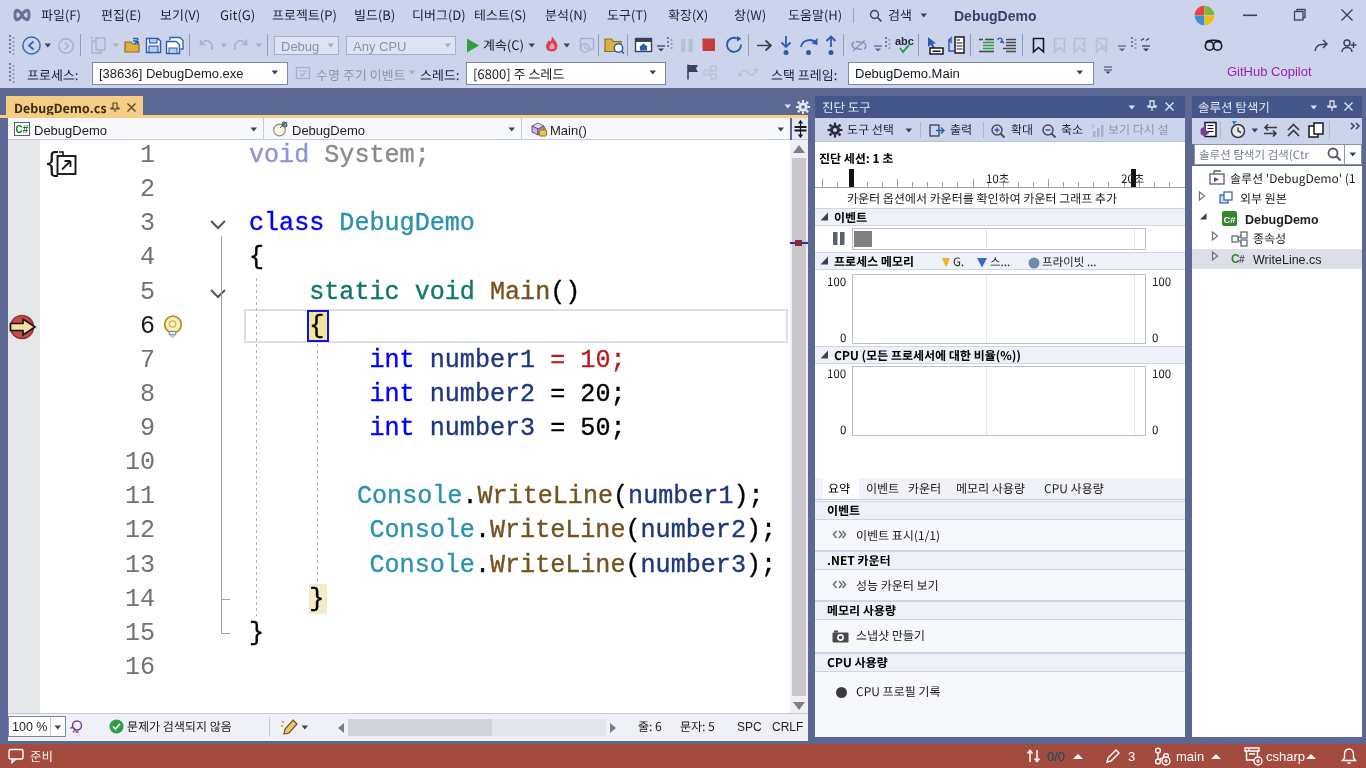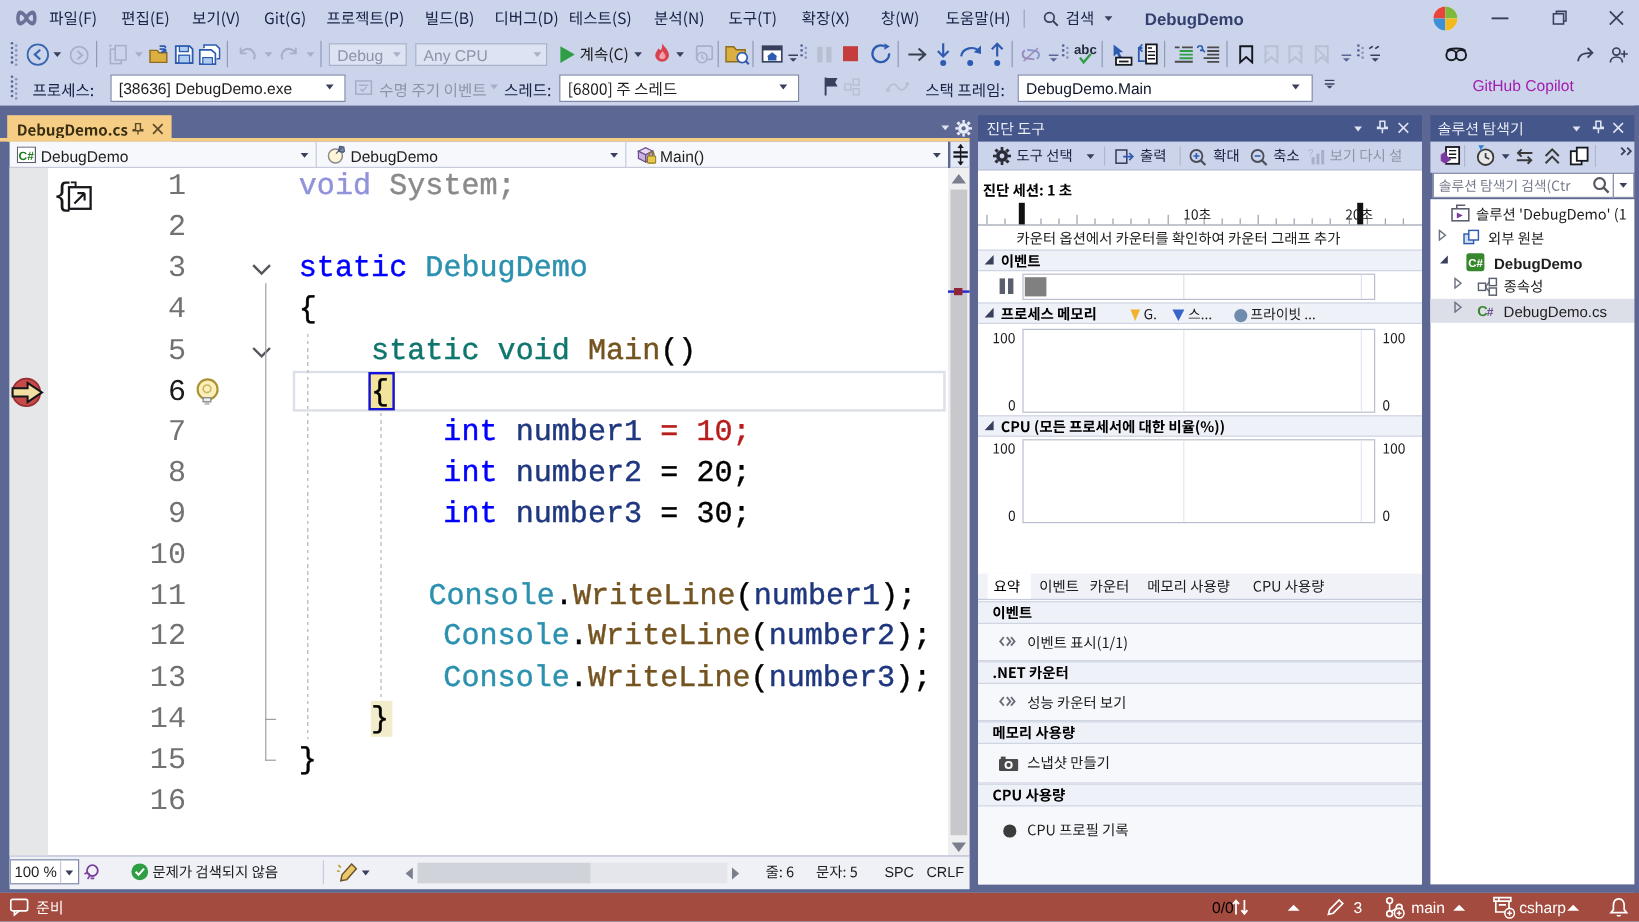--- a/index.html
+++ b/index.html
@@ -449,27 +449,27 @@
     <path d="M6.5 18 L3.8 14.6 L9.2 14.6 Z" fill="#16181f"></path>
     <path d="M0.5 7 L12.5 7 M0.5 10.5 L12.5 10.5" stroke="#16181f" stroke-width="2"></path>
   </svg>
 <div class="abs" style="left:8px;top:140px;width:782px;height:573px;background:#fff"></div>
 <div class="abs" style="left:8px;top:140px;width:32px;height:573px;background:#e6e7e8"></div>
 <div class="abs" style="left:40px;top:139.0px;width:115px;text-align:right;font:25.1px 'Liberation Mono',monospace;line-height:34.13px;color:#727275">1<br>2<br>3<br>4<br>5<br><span style="color:#1b1b1b">6</span><br>7<br>8<br>9<br>10<br>11<br>12<br>13<br>14<br>15<br>16<br></div>
 <div class="abs" style="left:244px;top:309px;width:544px;height:34px;border:2px solid #dcdfe9;background:#fff"></div>
 <div class="abs" style="left:307px;top:310px;width:22px;height:32px;background:#f3e49c;border:2px solid #1212d8"></div>
 <div class="abs" style="left:309px;top:583.69px;width:18px;height:30px;background:#f3ecca"></div>
 <div class="abs" style="left:249.0px;top:139.0px;font:25.1px 'Liberation Mono',monospace;line-height:34.13px;white-space:pre;-webkit-text-stroke:0.35px"><span style="color:#9193da">void</span><span style="color:#8a8a8a"> System;</span></div>
-<div class="abs" style="left:249.0px;top:207.26px;font:25.1px 'Liberation Mono',monospace;line-height:34.13px;white-space:pre;-webkit-text-stroke:0.35px"><span style="color:#0000ff">static </span><span style="color:#2b91af">DebugDemo</span></div>
+<div class="abs" style="left:249.0px;top:207.26px;font:25.1px 'Liberation Mono',monospace;line-height:34.13px;white-space:pre;-webkit-text-stroke:0.35px"><span style="color:#0000ff">class </span><span style="color:#2b91af">DebugDemo</span></div>
 <div class="abs" style="left:249.0px;top:241.39000000000001px;font:25.1px 'Liberation Mono',monospace;line-height:34.13px;white-space:pre;-webkit-text-stroke:0.35px"><span style="color:#000000">{</span></div>
 <div class="abs" style="left:309.24px;top:275.52px;font:25.1px 'Liberation Mono',monospace;line-height:34.13px;white-space:pre;-webkit-text-stroke:0.35px"><span style="color:#0f766e">static void </span><span style="color:#74531f">Main</span><span style="color:#000000">()</span></div>
 <div class="abs" style="left:309.24px;top:309.65px;font:25.1px 'Liberation Mono',monospace;line-height:34.13px;white-space:pre;-webkit-text-stroke:0.35px"><span style="color:#000000">{</span></div>
 <div class="abs" style="left:369.48px;top:343.78000000000003px;font:25.1px 'Liberation Mono',monospace;line-height:34.13px;white-space:pre;-webkit-text-stroke:0.35px"><span style="color:#0000ff">int </span><span style="color:#1f377f">number1</span><span style="color:#b91c1c"> = 10;</span></div>
 <div class="abs" style="left:369.48px;top:377.91px;font:25.1px 'Liberation Mono',monospace;line-height:34.13px;white-space:pre;-webkit-text-stroke:0.35px"><span style="color:#0000ff">int </span><span style="color:#1f377f">number2</span><span style="color:#000000"> = 20;</span></div>
-<div class="abs" style="left:369.48px;top:412.04px;font:25.1px 'Liberation Mono',monospace;line-height:34.13px;white-space:pre;-webkit-text-stroke:0.35px"><span style="color:#0000ff">int </span><span style="color:#1f377f">number3</span><span style="color:#000000"> = 30;</span></div>
+<div class="abs" style="left:369.48px;top:412.04px;font:25.1px 'Liberation Mono',monospace;line-height:34.13px;white-space:pre;-webkit-text-stroke:0.35px"><span style="color:#0000ff">int </span><span style="color:#1f377f">number3</span><span style="color:#000000"> = 50;</span></div>
 <div class="abs" style="left:357px;top:480.3px;font:25.1px 'Liberation Mono',monospace;line-height:34.13px;white-space:pre;-webkit-text-stroke:0.35px"><span style="color:#2b91af">Console</span><span style="color:#000000">.</span><span style="color:#74531f">WriteLine</span><span style="color:#000000">(</span><span style="color:#1f377f">number1</span><span style="color:#000000">);</span></div>
 <div class="abs" style="left:369.48px;top:514.4300000000001px;font:25.1px 'Liberation Mono',monospace;line-height:34.13px;white-space:pre;-webkit-text-stroke:0.35px"><span style="color:#2b91af">Console</span><span style="color:#000000">.</span><span style="color:#74531f">WriteLine</span><span style="color:#000000">(</span><span style="color:#1f377f">number2</span><span style="color:#000000">);</span></div>
 <div class="abs" style="left:369.48px;top:548.5600000000001px;font:25.1px 'Liberation Mono',monospace;line-height:34.13px;white-space:pre;-webkit-text-stroke:0.35px"><span style="color:#2b91af">Console</span><span style="color:#000000">.</span><span style="color:#74531f">WriteLine</span><span style="color:#000000">(</span><span style="color:#1f377f">number3</span><span style="color:#000000">);</span></div>
 <div class="abs" style="left:309.24px;top:582.69px;font:25.1px 'Liberation Mono',monospace;line-height:34.13px;white-space:pre;-webkit-text-stroke:0.35px"><span style="color:#000000">}</span></div>
 <div class="abs" style="left:249.0px;top:616.82px;font:25.1px 'Liberation Mono',monospace;line-height:34.13px;white-space:pre;-webkit-text-stroke:0.35px"><span style="color:#000000">}</span></div>
 <svg class="abs" style="left:209px;top:219.325px" width="18" height="12" viewBox="0 0 18 12">
     <path d="M2 2 L9 9 L16 2" fill="none" stroke="#54565e" stroke-width="2"></path>
   </svg>
 <svg class="abs" style="left:209px;top:287.585px" width="18" height="12" viewBox="0 0 18 12">
     <path d="M2 2 L9 9 L16 2" fill="none" stroke="#54565e" stroke-width="2"></path>
@@ -893,35 +893,35 @@
     <path d="M5 -6.1H6V-4H5ZM0.6 -4.5H10.4V-3.7H0.6ZM5.5 -2.8Q7.2 -2.8 8.2 -2.3Q9.2 -1.9 9.2 -1Q9.2 -0.1 8.2 0.4Q7.2 0.9 5.5 0.9Q3.7 0.9 2.8 0.4Q1.8 -0.1 1.8 -1Q1.8 -1.9 2.8 -2.3Q3.7 -2.8 5.5 -2.8ZM5.5 -2.1Q4.2 -2.1 3.5 -1.8Q2.8 -1.5 2.8 -1Q2.8 -0.4 3.5 -0.1Q4.2 0.1 5.5 0.1Q6.8 0.1 7.5 -0.1Q8.2 -0.4 8.2 -1Q8.2 -1.5 7.5 -1.8Q6.8 -2.1 5.5 -2.1ZM4.9 -9H5.7V-8.7Q5.7 -8.2 5.5 -7.7Q5.3 -7.3 4.9 -6.9Q4.5 -6.5 4 -6.3Q3.4 -6 2.8 -5.8Q2.2 -5.6 1.5 -5.5L1.1 -6.3Q1.7 -6.4 2.3 -6.5Q2.8 -6.7 3.3 -6.9Q3.8 -7.1 4.1 -7.4Q4.5 -7.7 4.7 -8Q4.9 -8.3 4.9 -8.7ZM5.3 -9H6.1V-8.7Q6.1 -8.3 6.3 -8Q6.5 -7.7 6.9 -7.4Q7.2 -7.1 7.7 -6.9Q8.2 -6.7 8.7 -6.5Q9.3 -6.4 9.9 -6.3L9.5 -5.5Q8.8 -5.6 8.2 -5.8Q7.6 -6 7 -6.3Q6.5 -6.5 6.1 -6.9Q5.7 -7.3 5.5 -7.7Q5.3 -8.2 5.3 -8.7ZM1.5 -9.4H9.5V-8.6H1.5Z M11.6 -4.5H21.5V-3.7H11.6ZM16 -6.1H17V-4.1H16ZM16 -9.8H16.9V-9.3Q16.9 -8.7 16.7 -8.2Q16.4 -7.7 16 -7.2Q15.6 -6.8 15.1 -6.5Q14.5 -6.1 13.9 -5.9Q13.3 -5.7 12.6 -5.6L12.2 -6.4Q12.8 -6.4 13.4 -6.6Q13.9 -6.8 14.4 -7.1Q14.9 -7.3 15.2 -7.7Q15.6 -8 15.8 -8.4Q16 -8.8 16 -9.3ZM16.2 -9.8H17V-9.3Q17 -8.8 17.2 -8.4Q17.5 -8 17.8 -7.7Q18.2 -7.4 18.7 -7.1Q19.2 -6.8 19.7 -6.6Q20.3 -6.4 20.8 -6.4L20.5 -5.6Q19.8 -5.7 19.2 -5.9Q18.6 -6.1 18 -6.5Q17.5 -6.8 17.1 -7.2Q16.6 -7.7 16.4 -8.2Q16.2 -8.7 16.2 -9.3ZM12.7 -2.6H20.2V0.9H19.2V-1.8H12.7Z M25.4 -9.3H26.2V-8.2Q26.2 -7.1 25.9 -6.3Q25.5 -5.4 24.8 -4.7Q24.1 -4 23.2 -3.7L22.7 -4.5Q23.5 -4.8 24.1 -5.3Q24.7 -5.9 25.1 -6.6Q25.4 -7.4 25.4 -8.2ZM25.6 -9.3H26.4V-8.2Q26.4 -7.5 26.7 -6.8Q27.1 -6.1 27.7 -5.6Q28.3 -5.1 29 -4.8L28.5 -4Q27.6 -4.3 27 -5Q26.3 -5.6 26 -6.4Q25.6 -7.2 25.6 -8.2ZM30.6 -9.9H31.6V-3.5H30.6ZM28 -3.2Q29.7 -3.2 30.7 -2.6Q31.6 -2.1 31.6 -1.1Q31.6 -0.2 30.7 0.4Q29.7 0.9 28 0.9Q26.4 0.9 25.4 0.4Q24.4 -0.2 24.4 -1.1Q24.4 -2.1 25.4 -2.6Q26.4 -3.2 28 -3.2ZM28 -2.4Q27.2 -2.4 26.6 -2.2Q26 -2.1 25.7 -1.8Q25.4 -1.5 25.4 -1.1Q25.4 -0.7 25.7 -0.5Q26 -0.2 26.6 0Q27.2 0.1 28 0.1Q28.9 0.1 29.4 0Q30 -0.2 30.3 -0.5Q30.7 -0.7 30.7 -1.1Q30.7 -1.5 30.3 -1.8Q30 -2.1 29.4 -2.2Q28.9 -2.4 28 -2.4ZM28.3 -7.6H30.8V-6.8H28.3Z" fill="#1e1e1e"></path>
   </svg>
 <div class="abs" style="left:1192px;top:249px;width:170px;height:20px;background:#dcdee8"></div>
 <svg class="abs" style="left:1211px;top:251px" width="8" height="10" viewBox="0 0 8 10">
     <path d="M1.5 1 L6.5 5 L1.5 9 Z" fill="none" stroke="#6e7382" stroke-width="1.2"></path>
   </svg>
 <svg class="abs" style="left:1231px;top:250px" width="18" height="17" viewBox="0 0 18 17">
     <text x="0" y="13" font-family="Liberation Sans" font-size="12" font-weight="bold" fill="#37872d">C</text>
     <text x="8" y="13" font-family="Liberation Sans" font-size="10" font-weight="bold" fill="#6a4d8c">#</text>
   </svg>
-<div class="abs" style="left:1253px;top:253px;font:12.5px 'Liberation Sans',sans-serif;color:#1e1e1e;white-space:pre;">DebugDemo.cs</div>
+<div class="abs" style="left:1253px;top:253px;font:12.5px 'Liberation Sans',sans-serif;color:#1e1e1e;white-space:pre;">WriteLine.cs</div>
 <div class="abs" style="left:1362px;top:88px;width:4px;height:656px;background:#5c6893"></div>
 <div class="abs" style="left:0px;top:744px;width:1366px;height:24px;background:#a34b3e"></div>
 <svg class="abs" style="left:8px;top:748px" width="17" height="16" viewBox="0 0 17 16">
     <rect x="1" y="1.5" width="14" height="9.5" rx="1.5" fill="none" stroke="#fff" stroke-width="1.4"></rect>
     <path d="M4 11 L4 14.5 L8 11" fill="none" stroke="#fff" stroke-width="1.4"></path>
   </svg>
 <svg style="position:absolute;left:30.0px;top:761.0px;overflow:visible" width="2" height="2">
     <path d="M5.1 -9.3H6V-8.9Q6 -8.2 5.6 -7.6Q5.3 -7 4.7 -6.5Q4.1 -6.1 3.3 -5.8Q2.5 -5.5 1.6 -5.3L1.2 -6.2Q1.8 -6.2 2.4 -6.4Q3 -6.6 3.4 -6.9Q3.9 -7.1 4.3 -7.4Q4.7 -7.8 4.9 -8.1Q5.1 -8.5 5.1 -8.9ZM5.5 -9.3H6.4V-8.9Q6.4 -8.5 6.6 -8.1Q6.8 -7.8 7.2 -7.4Q7.5 -7.1 8 -6.9Q8.5 -6.6 9.1 -6.4Q9.6 -6.2 10.2 -6.2L9.8 -5.3Q9 -5.5 8.2 -5.8Q7.4 -6.1 6.8 -6.5Q6.2 -7 5.8 -7.6Q5.5 -8.2 5.5 -8.9ZM1.6 -9.8H9.9V-8.9H1.6ZM0.6 -4.5H10.9V-3.7H0.6ZM5.3 -4H6.3V-1.4H5.3ZM1.9 -0.1H9.7V0.7H1.9ZM1.9 -2.5H2.9V0.2H1.9Z M20.3 -10.3H21.4V1H20.3ZM12.8 -9.4H13.8V-6.4H17.1V-9.4H18.1V-1.7H12.8ZM13.8 -5.6V-2.6H17.1V-5.6Z" fill="#fff"></path>
   </svg>
 <svg class="abs" style="left:1025px;top:748px" width="17" height="16" viewBox="0 0 17 16">
     <path d="M5 14 L5 3 M2.5 5.5 L5 2.5 L7.5 5.5" fill="none" stroke="#fff" stroke-width="1.5"></path>
     <path d="M12 2 L12 13 M9.5 10.5 L12 13.5 L14.5 10.5" fill="none" stroke="#fff" stroke-width="1.5"></path>
   </svg>
-<div class="abs" style="left:1010px;top:749px;font:13px 'Liberation Sans',sans-serif;color:#000000;white-space:pre;">0/0</div>
+<div class="abs" style="left:1047px;top:749px;font:13px 'Liberation Sans',sans-serif;color:#0c4a6e;white-space:pre;">0/0</div>
 <svg class="abs" style="left:1072px;top:753px" width="12" height="7" viewBox="0 0 12 7">
     <path d="M1 6 L6 1 L11 6 Z" fill="#fff"></path>
   </svg>
 <svg class="abs" style="left:1104px;top:748px" width="18" height="17" viewBox="0 0 18 17">
     <path d="M12 2 L15 5 L7 13 L3 14 L4 10 Z" fill="none" stroke="#fff" stroke-width="1.4"></path>
   </svg>
 <div class="abs" style="left:1128px;top:749px;font:13px 'Liberation Sans',sans-serif;color:#fff;white-space:pre;">3</div>
 <svg class="abs" style="left:1152px;top:746px" width="20" height="20" viewBox="0 0 20 20">
     <circle cx="6" cy="4.5" r="2.4" fill="none" stroke="#fff" stroke-width="1.4"></circle>
     <circle cx="6" cy="15.5" r="2.4" fill="none" stroke="#fff" stroke-width="1.4"></circle>

